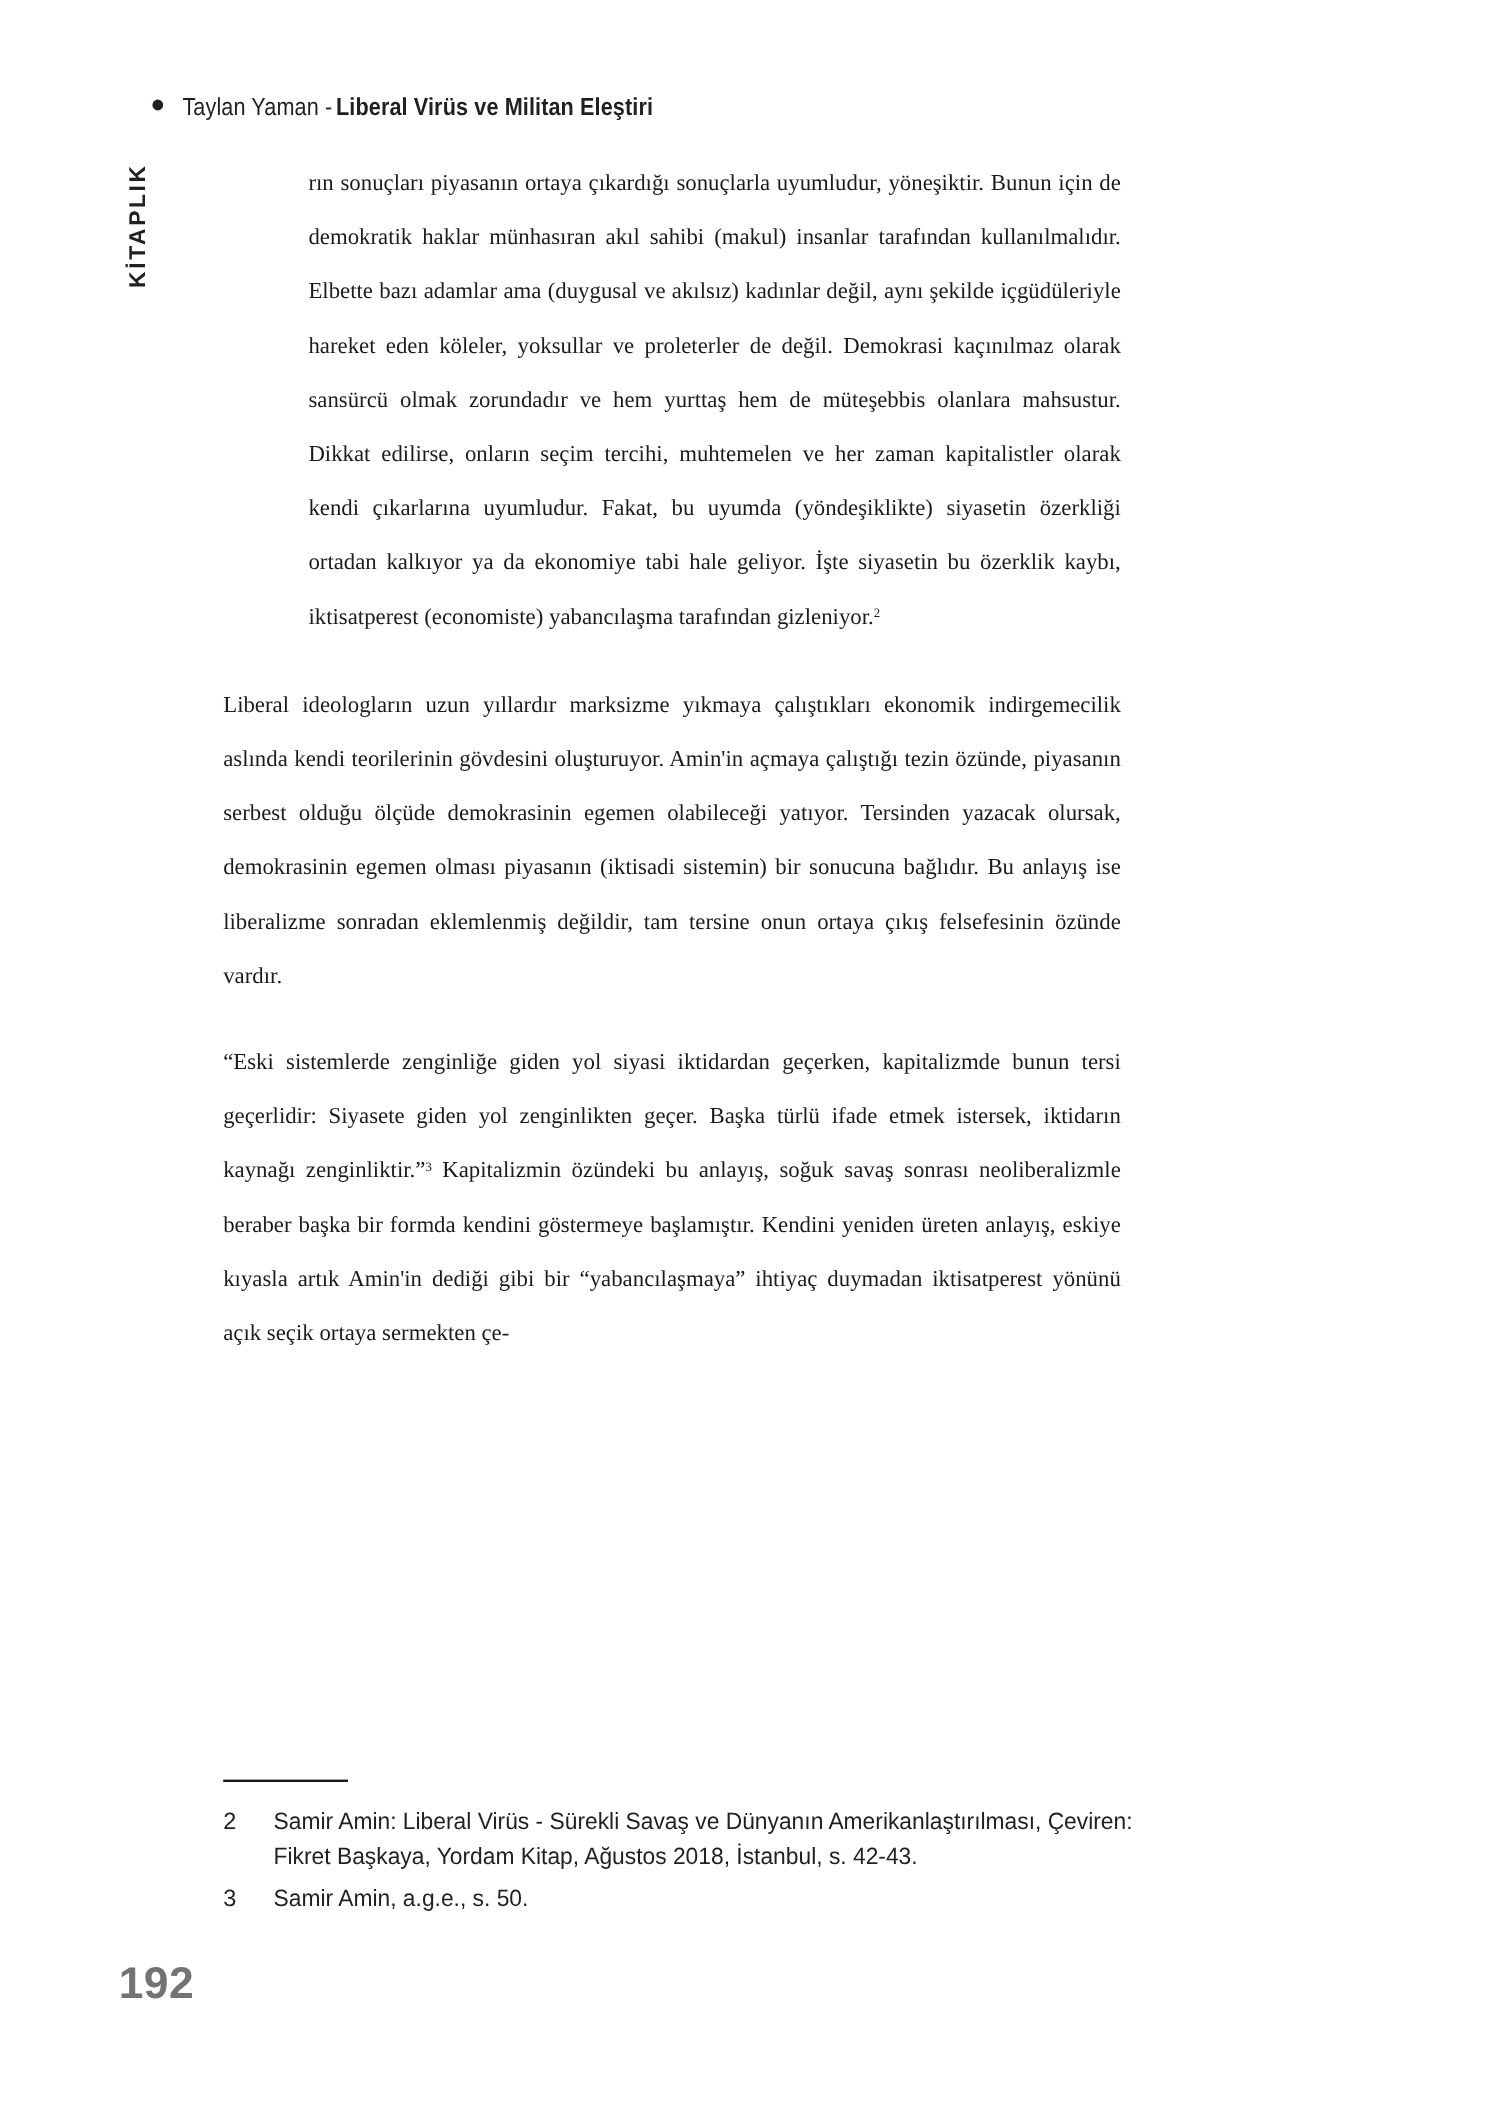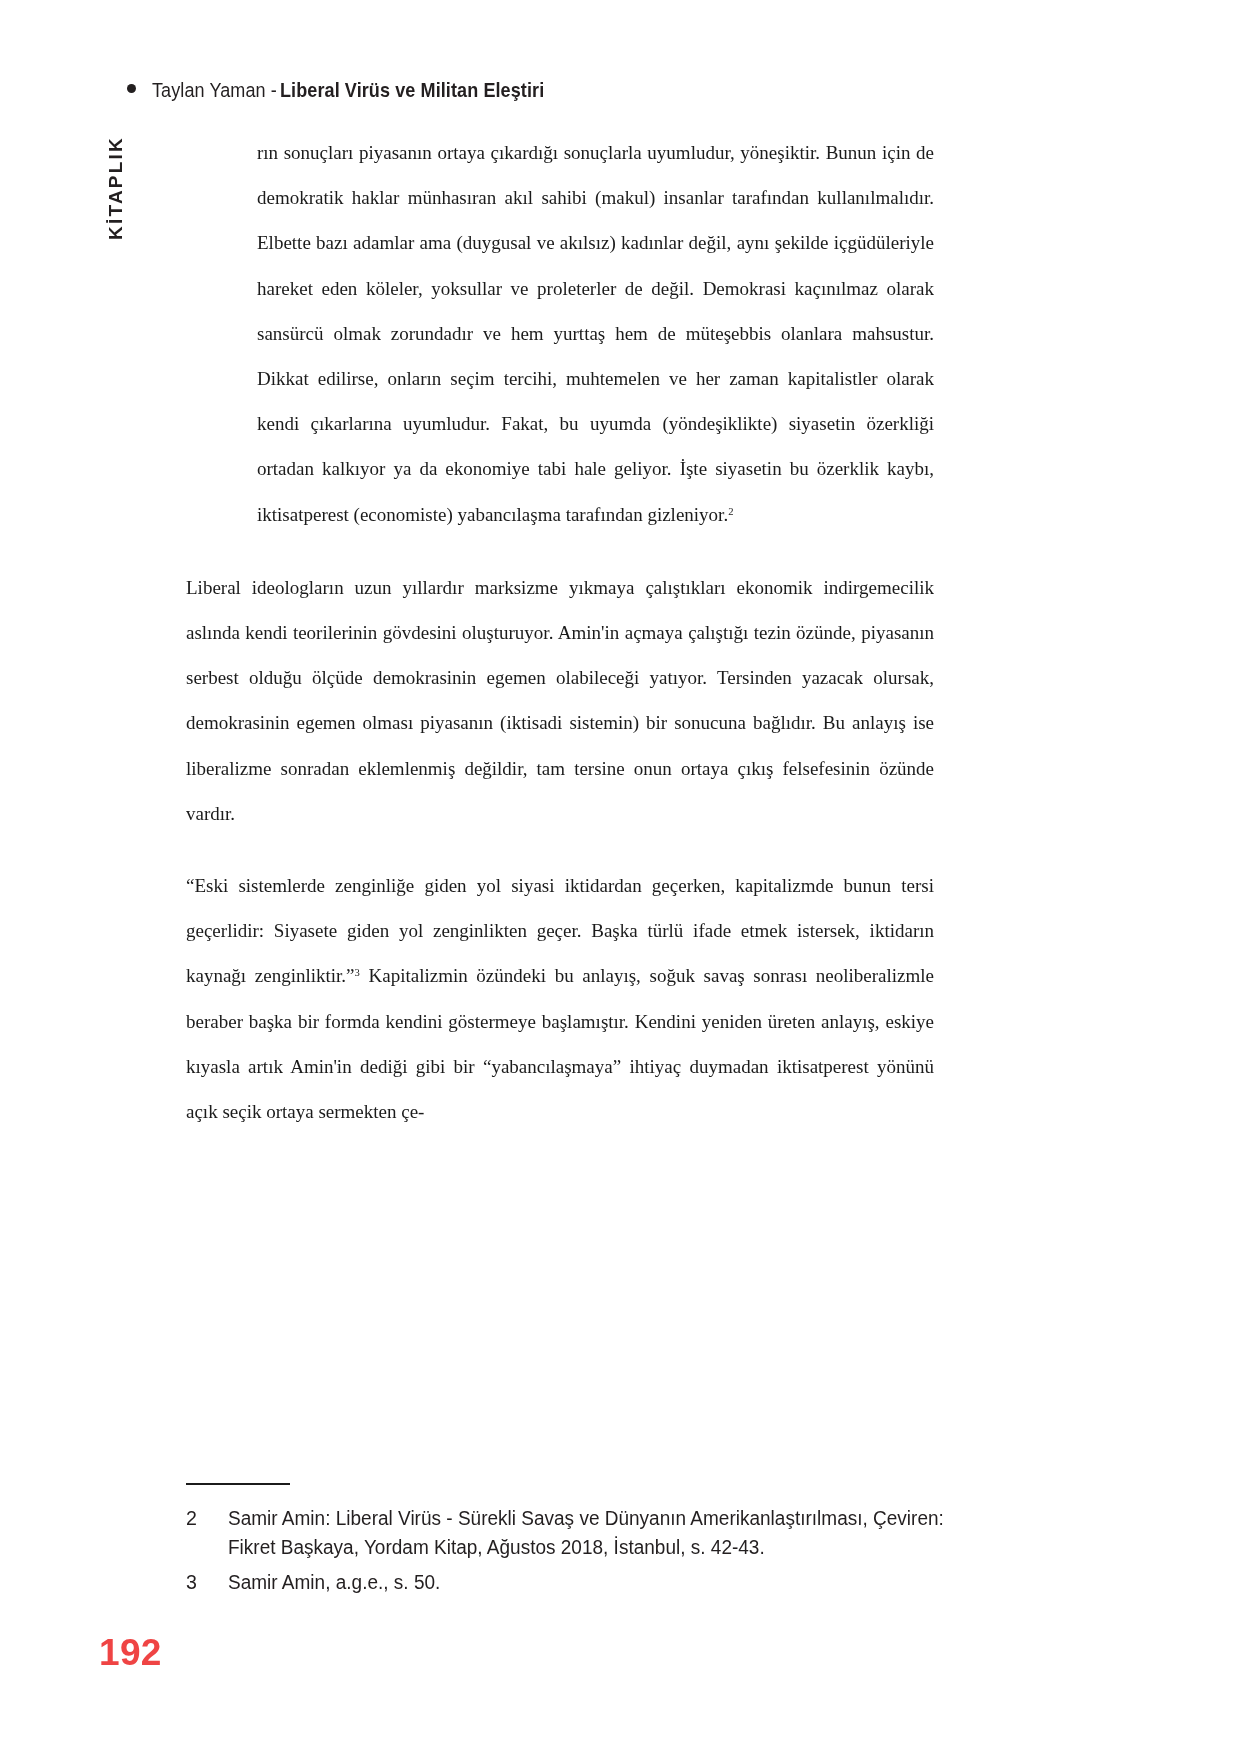--- a/index.html
+++ b/index.html
@@ -154,21 +154,21 @@
   }
 
   
   .folio {
     position: absolute;
     left: 99px;
     top: 1632px;
     font-family: "Liberation Sans Narrow", "Liberation Sans", sans-serif;
     font-size: 37px;
     font-weight: 700;
-    color: #ef4444;
+    color: #737373;
     letter-spacing: 0.3px;
   }
 </style>
 </head>
 <body>
 
 <div class="page">
 
   <div class="running-head">
     <span class="rh-bullet"></span>

